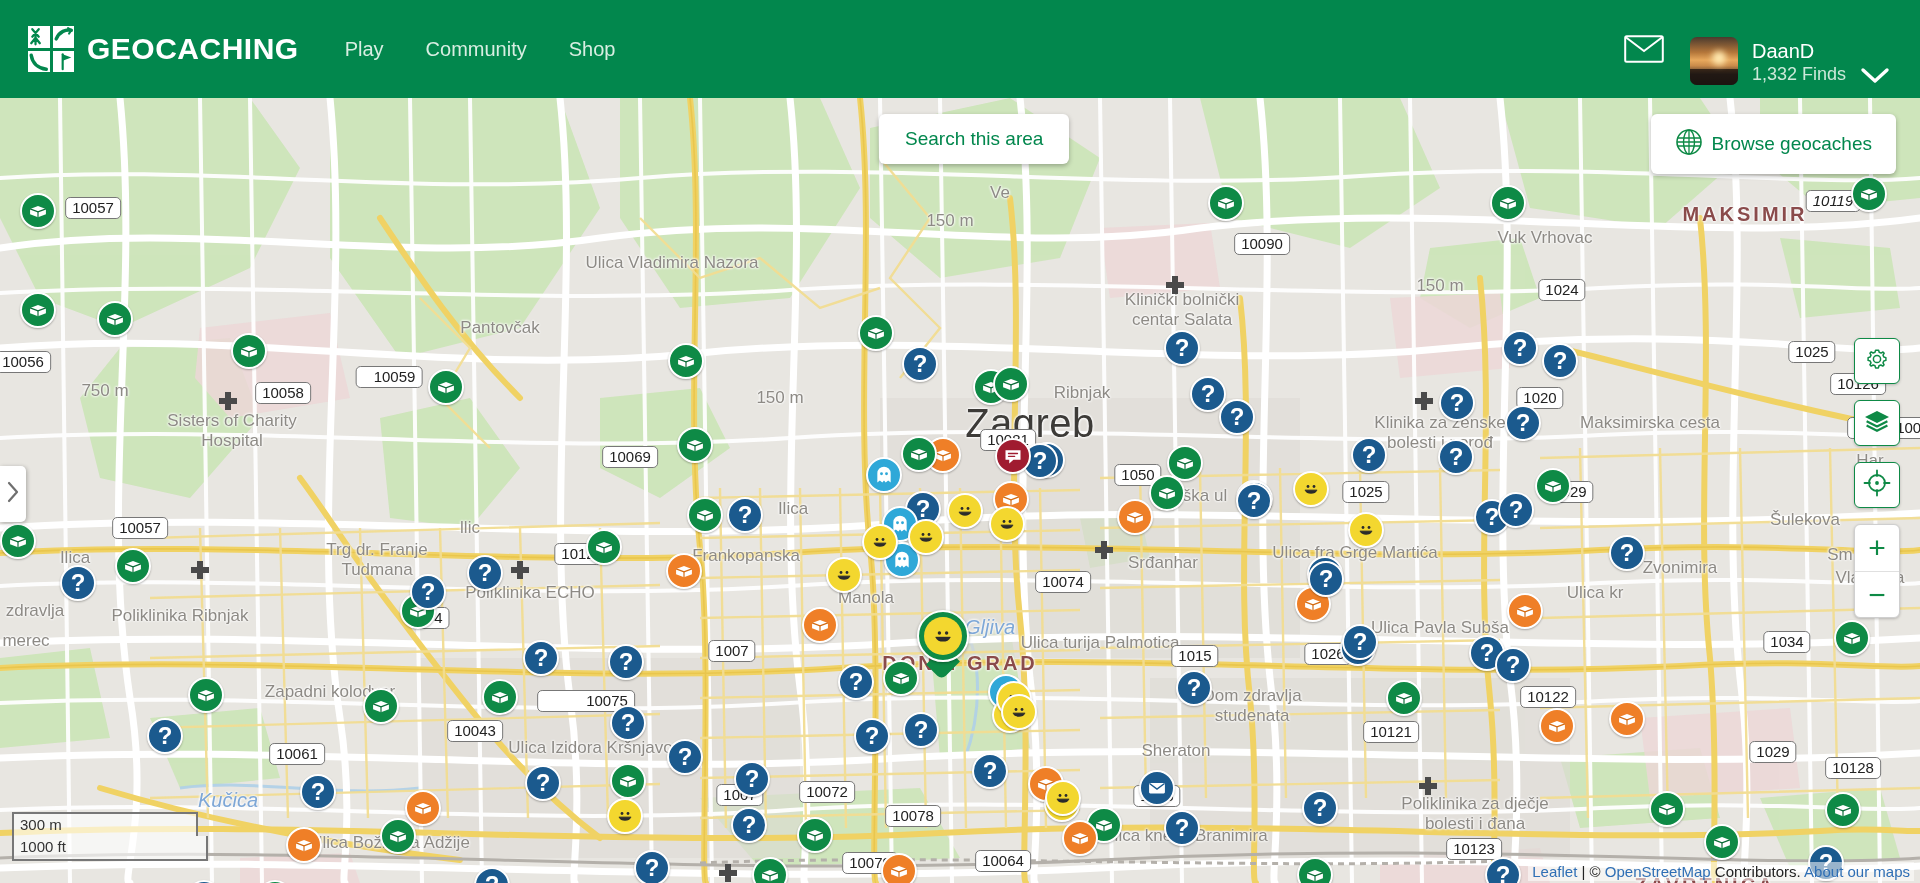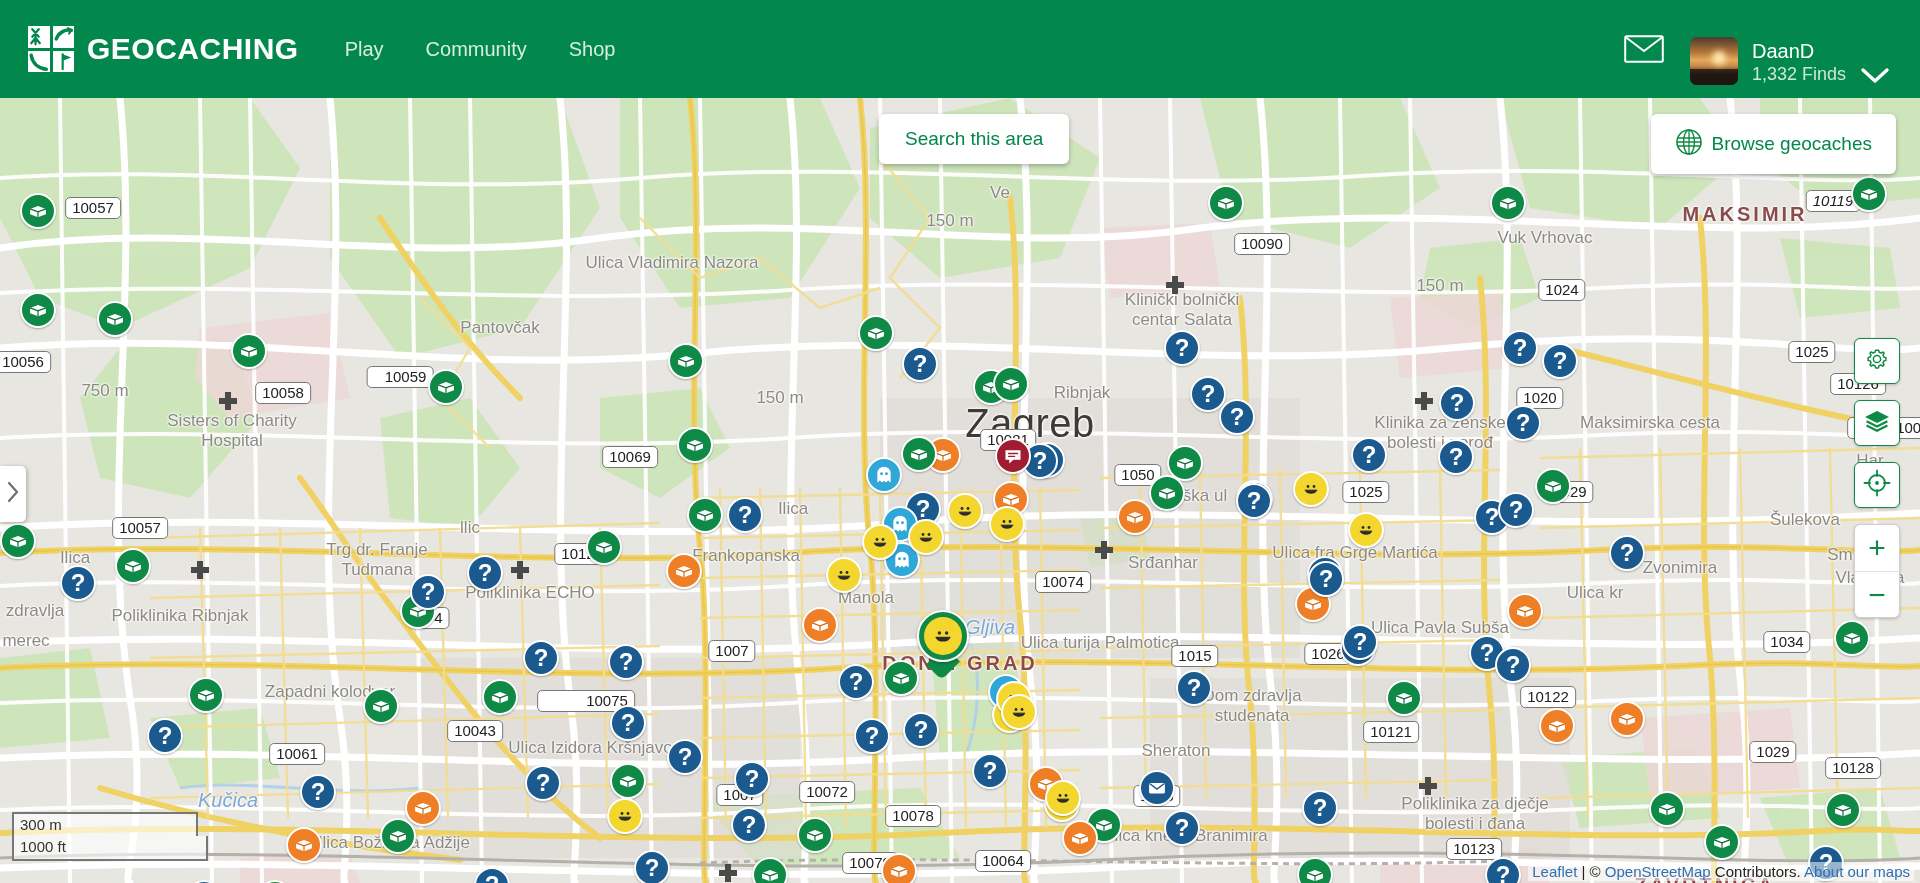--- a/index.html
+++ b/index.html
@@ -443,21 +443,21 @@
       <div class="tile-label" style="left: 1082px; top: 295px; transform: translate(-50%, -50%);">Ribnjak</div>
       <div class="tile-label" style="left: 1205px; top: 398px; transform: translate(-50%, -50%);">ška ul</div>
       <div class="tile-label" style="left: 1000px; top: 95px; transform: translate(-50%, -50%);">Ve</div>
       <div class="tile-label" style="left: 1870px; top: 480px; transform: translate(-50%, -50%);">Vlaskova</div>
       <div class="tile-label" style="left: 1680px; top: 470px; transform: translate(-50%, -50%);">Zvonimira</div>
     </div>
   <div id="layer-postal">
       <div class="postal" style="left: 93px; top: 110px; transform: translate(-50%, -50%);">10057</div>
       <div class="postal" style="left: 23px; top: 264px; transform: translate(-50%, -50%);">10056</div>
       <div class="postal" style="left: 283px; top: 295px; transform: translate(-50%, -50%);">10058</div>
-      <div class="postal" style="left: 400px; top: 279px; transform: translate(-50%, -50%); padding-left: 17px;">10059</div>
+      <div class="postal" style="left: 389px; top: 279px; transform: translate(-50%, -50%); padding-left: 17px;">10059</div>
       <div class="postal" style="left: 630px; top: 359px; transform: translate(-50%, -50%);">10069</div>
       <div class="postal" style="left: 140px; top: 430px; transform: translate(-50%, -50%);">10057</div>
       <div class="postal" style="left: 578px; top: 456px; transform: translate(-50%, -50%);">1012</div>
       <div class="postal" style="left: 1063px; top: 484px; transform: translate(-50%, -50%);">10074</div>
       <div class="postal" style="left: 430px; top: 520px; transform: translate(-50%, -50%);">974</div>
       <div class="postal" style="left: 732px; top: 553px; transform: translate(-50%, -50%);">1007</div>
       <div class="postal" style="left: 586px; top: 603px; transform: translate(-50%, -50%); padding-left: 48px;">10075</div>
       <div class="postal" style="left: 475px; top: 633px; transform: translate(-50%, -50%);">10043</div>
       <div class="postal" style="left: 297px; top: 656px; transform: translate(-50%, -50%);">10061</div>
       <div class="postal" style="left: 827px; top: 694px; transform: translate(-50%, -50%);">10072</div>

